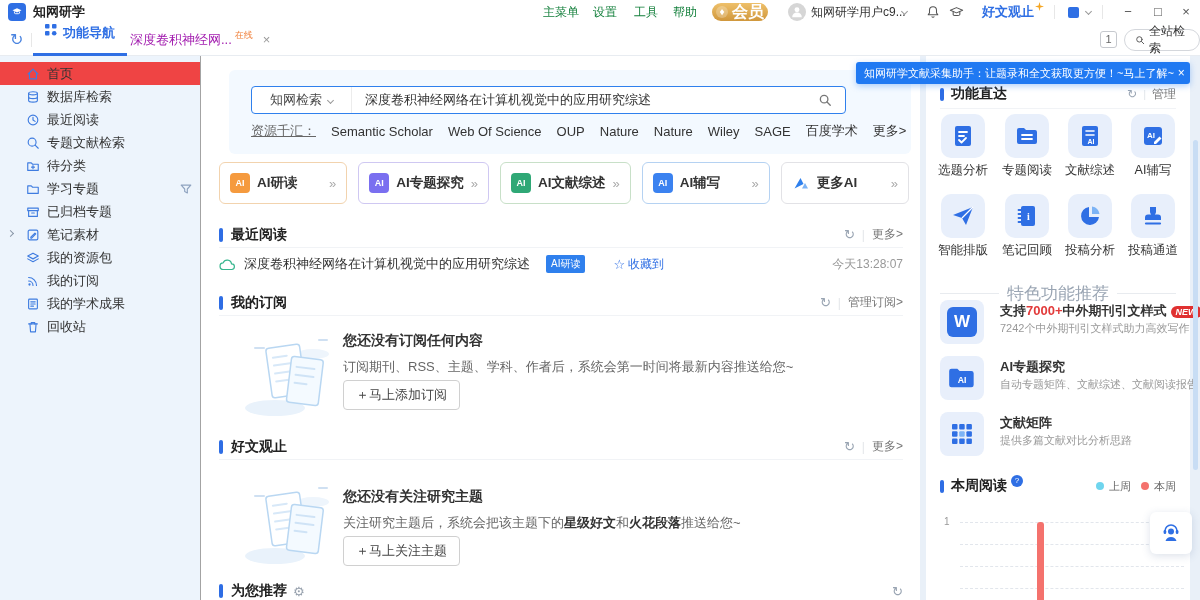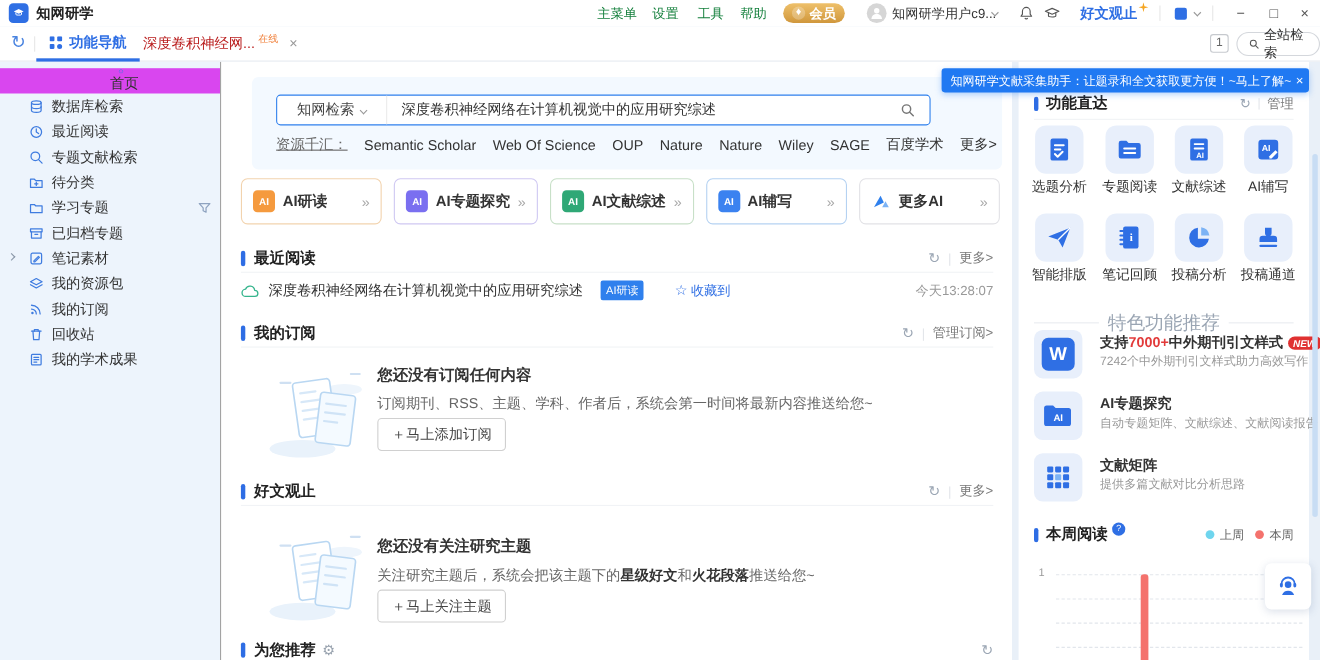--- a/index.html
+++ b/index.html
@@ -11,56 +11,56 @@
   
   .titlebar { position:absolute; left:0; top:0; width:1200px; height:24px; background:#fff; z-index:30; }
   .logo { position:absolute; left:8px; top:3px; width:18px; height:18px; background:#2f6fe4; border-radius:4px;
     display:flex; align-items:center; justify-content:center; }
   .app-title { position:absolute; left:33px; top:0; line-height:24px; font-size:13px; font-weight:700; color:#222; }
   .tb-item { position:absolute; top:0; line-height:24px; font-size:12px; color:#15803d; cursor:default; }
   .member { position:absolute; left:712px; top:3px; width:56px; height:18px; border-radius:9px;
     background:linear-gradient(180deg,#eec06a,#d0973c); display:flex; align-items:center; justify-content:center; gap:4px; }
   .member .dia { color:#fff; font-size:10px; background:rgba(255,255,255,.25); border-radius:50%; width:12px; height:12px;
     line-height:12px; text-align:center; }
-  .member .mlabel { color:#fff; font-size:12px; font-weight:700; }
+  .member .mlabel { color:#fff; font-size:16px; font-weight:700; }
   .avatar { position:absolute; left:788px; top:3px; width:18px; height:18px; border-radius:50%; background:#d6d6d6; overflow:hidden;
     display:flex; align-items:center; justify-content:center; }
   .username { position:absolute; left:811px; top:0; line-height:24px; font-size:12px; color:#333; }
   .caret { display:inline-block; width:5px; height:5px; border-right:1.4px solid #999; border-bottom:1.4px solid #999;
     transform:rotate(45deg); }
   .caret-abs { position:absolute; }
   .tb-sep { position:absolute; top:5px; width:1px; height:14px; background:#e7e7e7; }
   .haowen-link { position:absolute; left:982px; top:0; line-height:24px; font-size:13px; font-weight:700; color:#2f6fe4; }
   .theme-box { position:absolute; left:1068px; top:7px; width:11px; height:11px; background:#2f6fe4; border-radius:2px; }
   .win-ctl { position:absolute; top:0; line-height:24px; font-size:13px; color:#555; width:16px; text-align:center; }
 
   
   .tabbar { position:absolute; left:0; top:24px; width:1200px; height:32px; background:#fff; border-bottom:1px solid #e8ecf1; z-index:29; }
   .tab-refresh { position:absolute; left:10px; top:0; line-height:32px; font-size:16px; color:#4a84e0; }
   .tab-sep { position:absolute; left:31px; top:9px; width:1px; height:14px; background:#e7e7e7; }
-  .tab-active { position:absolute; left:33px; top:0; height:32px; padding:0 12px; display:flex; align-items:center; gap:6px;
+  .tab-active { position:absolute; left:33px; top:0; height:32px; padding:0 12px; display:flex; align-items:flex-start; gap:6px;
     border-bottom:3px solid #2f6fe4; }
   .tab-active .tlabel { font-size:13px; font-weight:700; color:#2f6fe4; }
   .tab-doc { position:absolute; left:122px; top:0; height:32px; padding:0 8px; display:flex; align-items:flex-start; }
-  .tab-doc .dlabel { font-size:13px; color:#b91c1c; line-height:32px; max-width:110px; white-space:nowrap; overflow:hidden; }
+  .tab-doc .dlabel { font-size:13px; color:#a21caf; line-height:32px; max-width:110px; white-space:nowrap; overflow:hidden; }
   .tab-doc .online { font-size:9px; color:#f0813c; margin:5px 2px 0 3px; }
   .tab-doc .x { font-size:13px; color:#999; line-height:32px; margin-left:8px; }
   .count-badge { position:absolute; left:1100px; top:7px; width:17px; height:17px; border:1px solid #c6c9ce; border-radius:3px;
     font-size:11px; color:#666; text-align:center; line-height:15px; }
   .site-search { position:absolute; left:1124px; top:5px; height:22px; padding:0 10px; border:1px solid #d4d7dc; border-radius:11px;
     display:flex; align-items:center; gap:4px; font-size:12px; color:#333; background:#fff; }
 
   
   .sidebar { position:absolute; left:0; top:56px; width:200px; height:544px; background:#edf4fc; }
   .main { position:absolute; left:200px; top:56px; width:720px; height:544px; background:#fff; border-left:1px solid #a3a3a3; }
   .rightpanel { position:absolute; left:926px; top:56px; width:264px; height:544px; background:#fff; }
 
   
   .side-item { position:relative; height:23px; display:flex; align-items:center; padding-left:26px; font-size:13px; color:#333; }
-  .side-item.active { background:#d946ef;flex-direction:column; }
+  .side-item.active { background:#ef4444; }
   .side-item .si { margin-right:7px; }
   .si { width:14px; height:14px; fill:none; stroke:#3f7ce0; stroke-width:1.3; stroke-linecap:round; stroke-linejoin:round; }
   .side-label { font-weight:500; }
   .expander { position:absolute; left:8px; top:8px; width:5px; height:5px; border-right:1.3px solid #8a97a8;
     border-bottom:1.3px solid #8a97a8; transform:rotate(-45deg); }
   .side-filter { margin-left:auto; margin-right:14px; }
 
   
   .search-card { position:absolute; left:28px; top:14px; width:682px; height:84px; background:#f3f9ff; border-radius:6px; }
   .search-box { position:absolute; left:50px; top:30px; width:595px; height:28px; background:#fff; border:1.5px solid #2f80ed;
@@ -301,32 +301,32 @@
   <div class="side-item">
     <svg class="si" viewBox="0 0 16 16">
         <circle cx="4" cy="12" r="1.3" fill="#3f7ce0" stroke="none"></circle>
         <path d="M3 8 a5 5 0 0 1 5 5"></path>
         <path d="M3 4 a9 9 0 0 1 9 9"></path>
       </svg>
     <span class="side-label">我的订阅</span>
   </div>
   <div class="side-item">
     <svg class="si" viewBox="0 0 16 16">
+        <rect x="3" y="2.5" width="10" height="11" rx="1"></rect>
+        <path d="M5.5 5.5 h5 M5.5 8 h5 M5.5 10.5 h3"></path>
+      </svg>
+    <span class="side-label">我的学术成果</span>
+  </div>
+  <div class="side-item">
+    <svg class="si" viewBox="0 0 16 16">
         <path d="M3 4.5 h10"></path>
         <path d="M6 4.5 V3 h4 v1.5"></path>
         <path d="M4.5 4.5 L5.2 13.5 h5.6 L11.5 4.5"></path>
       </svg>
     <span class="side-label">回收站</span>
-  </div>
-  <div class="side-item">
-    <svg class="si" viewBox="0 0 16 16">
-        <rect x="3" y="2.5" width="10" height="11" rx="1"></rect>
-        <path d="M5.5 5.5 h5 M5.5 8 h5 M5.5 10.5 h3"></path>
-      </svg>
-    <span class="side-label">我的学术成果</span>
   </div>
 </div>
 
 <div class="main">
 
   <div class="search-card"></div>
   <div class="search-box">
     <div class="search-scope">
       <span>知网检索</span>
       <span class="caret"></span>

